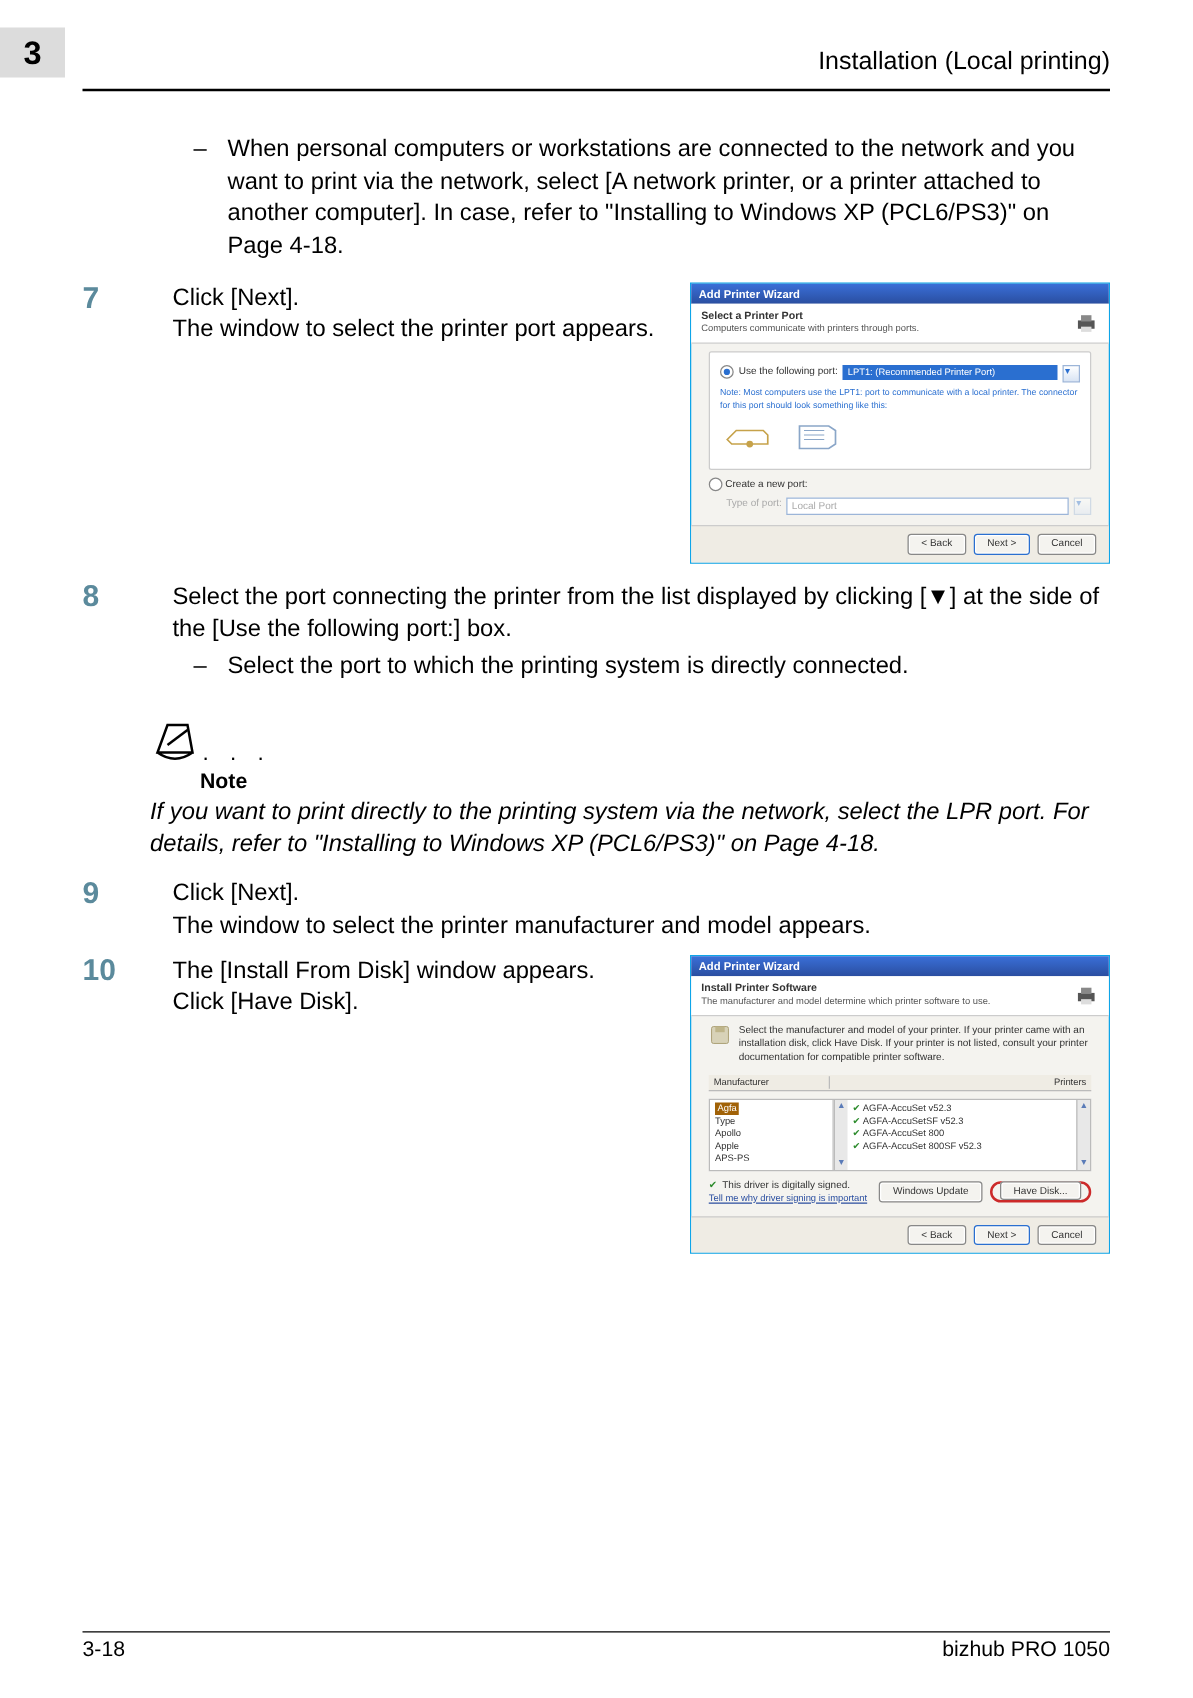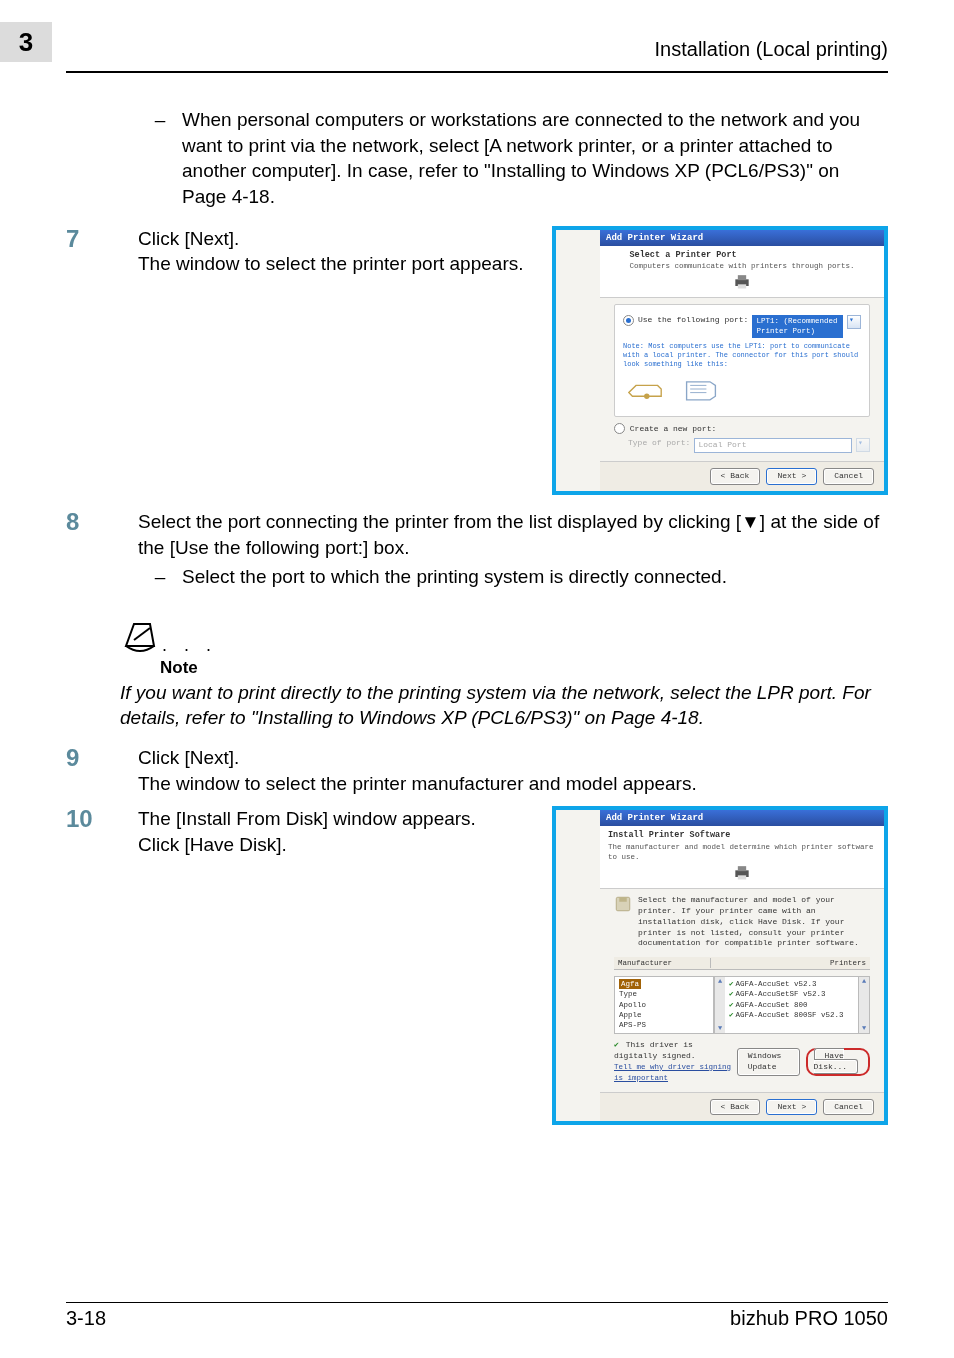--- a/index.html
+++ b/index.html
@@ -83,42 +83,40 @@
     display: flex;
     gap: 12px;
   }
   .two-col .text {
     flex: 1;
   }
   .wiz-box {
     width: 336px;
   }
   .wiz {
-    border: 4px solid #0ea5e9;
+    border: 1px solid #0ea5e9;
     background: #f4f3ef;
-    font-family: Liberation Mono, monospace;
+    font-family: Liberation Sans, sans-serif;
     font-size: 8px;
     color: #333;
-    padding-left: 44px;
   }
   .wiz-title {
     background: linear-gradient(#3a6fd8, #2a4ea0);
     color: #fff;
     font-weight: bold;
     padding: 2px 6px;
     font-size: 9px;
   }
   .wiz-sub {
     background: #fff;
     padding: 4px 8px 6px 8px;
     display: flex;
     justify-content: space-between;
     align-items: center;
     border-bottom: 1px solid #ccc;
-    flex-direction: column;
   }
   .wiz-sub .t1 {
     font-weight: bold;
     font-size: 8.5px;
   }
   .wiz-sub .t2 {
     font-size: 7.5px;
     color: #555;
   }
   .printer-icon {
@@ -243,21 +241,21 @@
   .footer {
     position: absolute;
     bottom: 28px;
     left: 66px;
     right: 66px;
   }
   .footer-rule {
     border:none; border-top:1px solid #000; margin-bottom:4px;
   }
   .footer-row {
-    display: flex; justify-content: space-between; font-size:20px;
+    display: flex; justify-content: space-between; font-size:17px;
   }
   .scroll-v { width:10px; background:#e8e8e8; border-left:1px solid #bbb; display:flex; flex-direction:column; justify-content:space-between; align-items:center; font-size:7px; color:#5a7bb8;}
 </style>
 </head>
 <body>
 
 <div class="page">
   <div class="chapter-tab">3</div>
 
   <div class="header">

